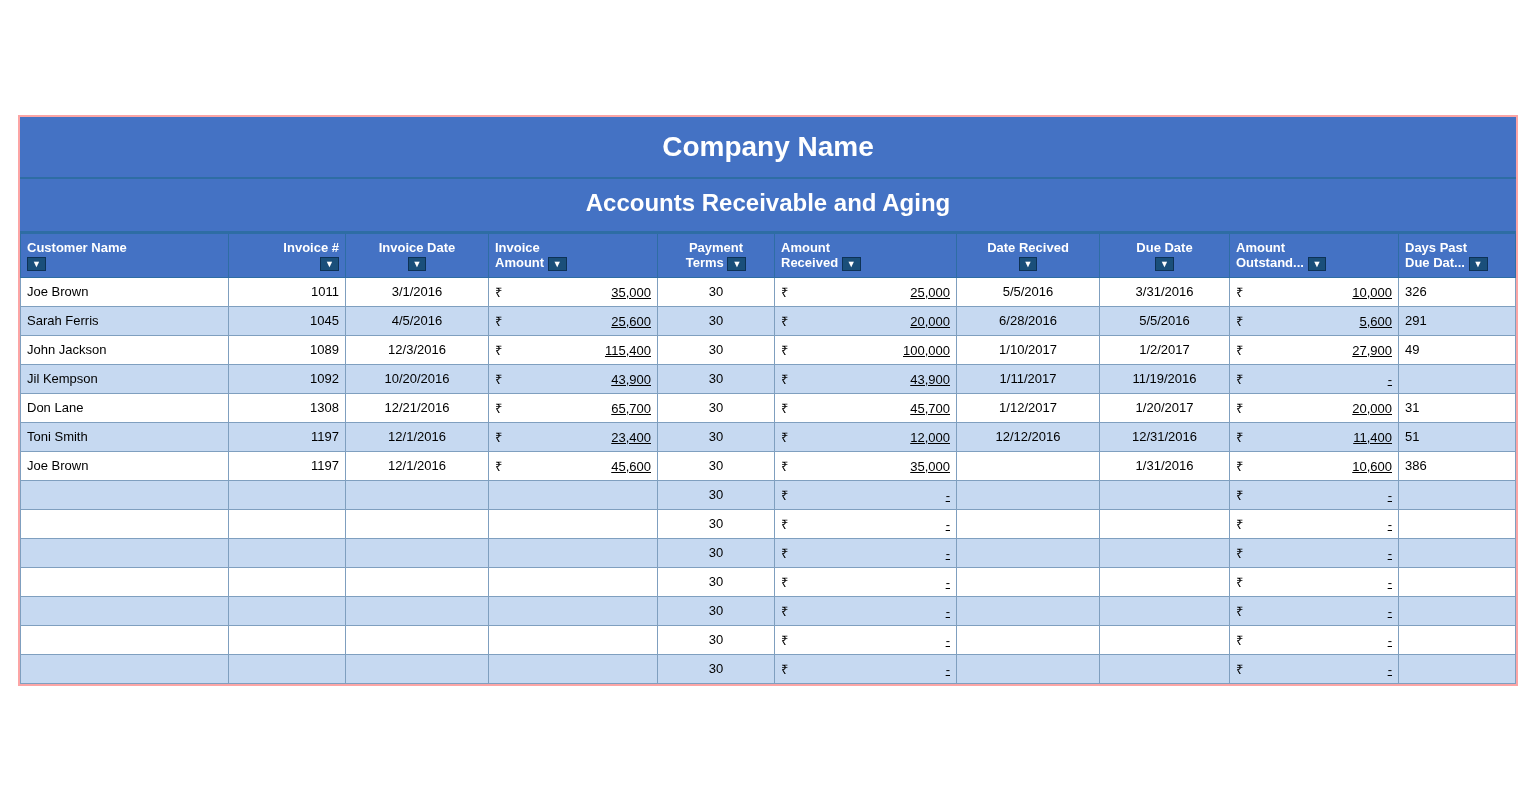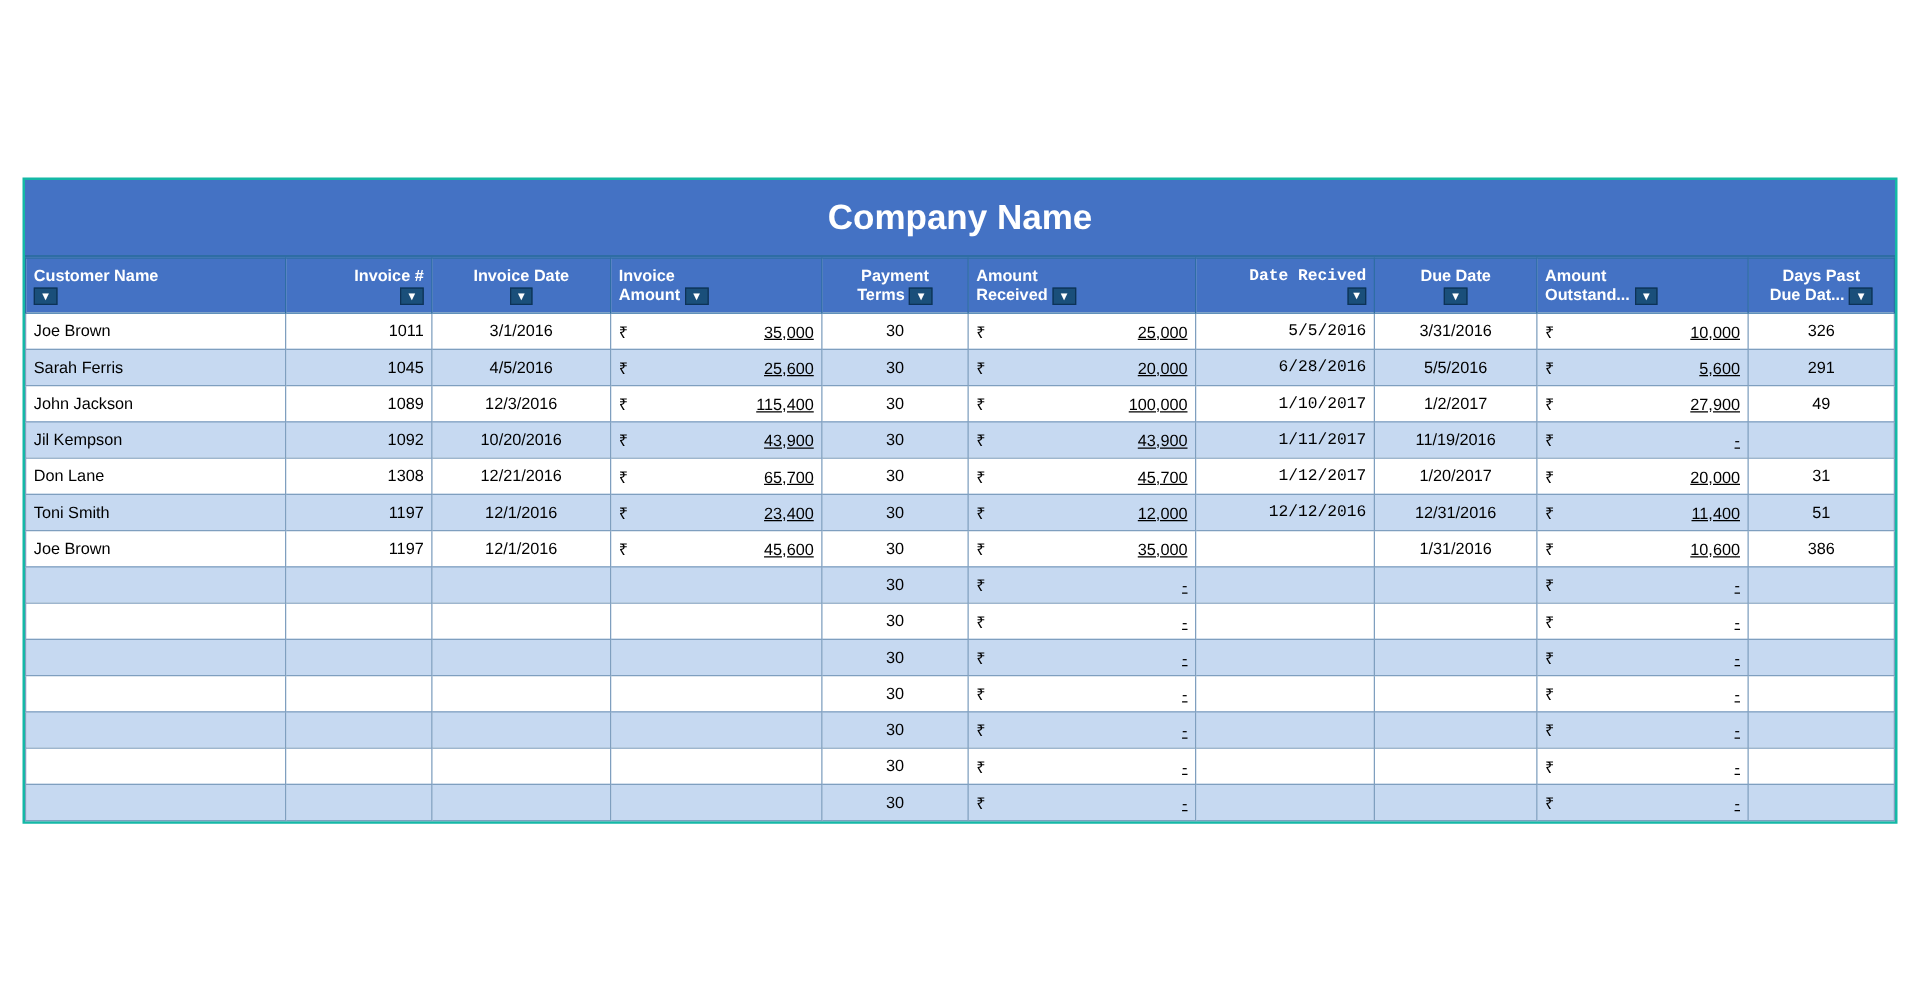--- a/index.html
+++ b/index.html
@@ -6,21 +6,21 @@
     body {
       font-family: Arial, sans-serif;
       background: #fff;
       display: flex;
       justify-content: center;
       align-items: center;
       min-height: 100vh;
       padding: 10px;
     }
     .spreadsheet-container {
-      border: 2px solid #14b8a6;
+      border: 2px solid #fca5a5;
       width: 1500px;
     }
     .title-row {
       background: #4472c4;
       text-align: center;
       padding: 14px 10px;
       border-bottom: 2px solid #2e6da4;
     }
     .title-row .company-name {
       font-size: 28px;
@@ -65,24 +65,24 @@
       padding: 5px 6px;
       color: #000;
       vertical-align: middle;
     }
     .col-customer { width: 160px; }
     .col-invoice-num { width: 90px; text-align: right; }
     .col-invoice-date { width: 110px; text-align: center; }
     .col-invoice-amount { width: 130px; }
     .col-payment-terms { width: 90px; text-align: center; }
     .col-amount-received { width: 140px; }
-    .col-date-received { width: 110px; text-align: right; font-family: Liberation Mono, monospace; }
+    .col-date-received { width: 110px; text-align: center; }
     .col-due-date { width: 100px; text-align: center; }
     .col-amount-outstanding { width: 130px; }
-    .col-days-past { width: 90px; text-align: center; }
+    .col-days-past { width: 90px; }
 
     .currency-cell {
       display: flex;
       align-items: baseline;
       gap: 4px;
     }
     .rupee { font-size: 13px; }
     .amount-right { margin-left: auto; text-align: right; min-width: 60px; text-decoration: underline; }
     .filter-icon {
       display: inline-block;
@@ -94,20 +94,23 @@
       border: 1px solid #0d3256;
     }
   </style>
 </head>
 <body>
 
 <div class="spreadsheet-container">
   <div class="title-row">
     <span class="company-name">Company Name</span>
   </div>
+  <div class="subtitle-row">
+    <span class="subtitle">Accounts Receivable and Aging</span>
+  </div>
   <table>
     <thead>
       <tr>
         <th class="col-customer">
           <div>Customer Name</div>
           <div><span class="filter-icon">▼</span></div>
         </th>
         <th class="col-invoice-num">
           <div>Invoice #</div>
           <div><span class="filter-icon">▼</span></div>

